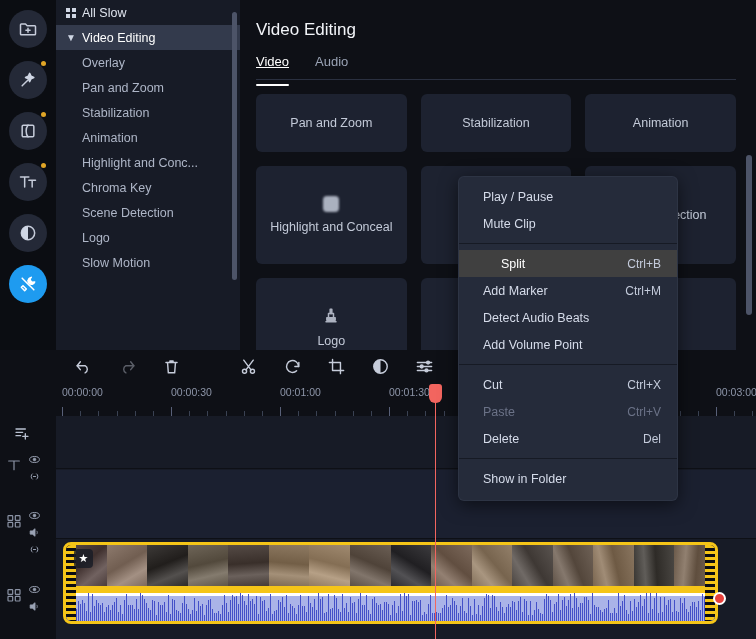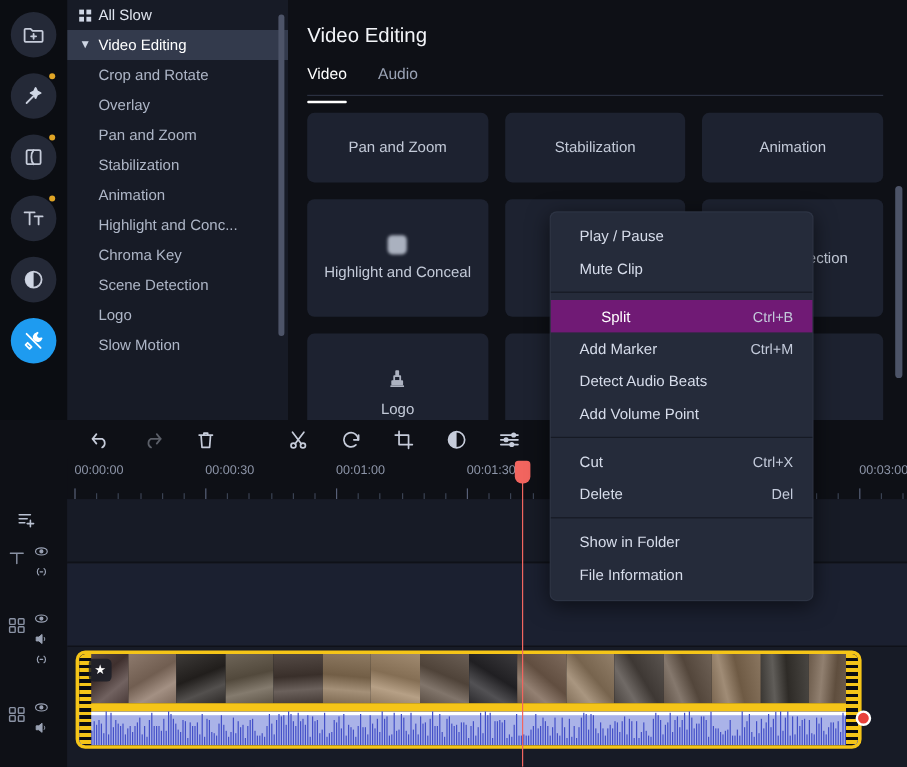--- a/index.html
+++ b/index.html
@@ -69,21 +69,21 @@
   #tool-panel {
     position:absolute; left:240px; top:0; width:516px; height:350px;
     background:#0e1016; padding:12px 20px 0 16px;
   }
   #panel-title { font-size:17px; color:#f2f4f8; margin:8px 0 14px 0; }
   #panel-tabs {
     display:flex; gap:26px; border-bottom:1px solid #2a3040;
     position:relative; height:26px;
   }
   .ptab { font-size:13px; color:#9aa3b5; cursor:pointer; position:relative; }
-  .ptab.active { color:#ffffff; }
+  .ptab.active { color:#ffffff;text-decoration:underline; }
   .ptab.active::after {
     content:""; position:absolute; left:0; right:0; bottom:-7px;
     height:2px; background:#ffffff; border-radius:1px;
   }
   #cards {
     margin-top:14px;
     display:grid; grid-template-columns:repeat(3, 1fr);
     gap:14px 14px;
   }
   .card {
@@ -299,23 +299,20 @@
               <i></i>
             </span>
           </span>
           <span>All Slow</span>
         </div>
         <div class="tl-item head selected">
           <span class="tl-ico">
             <span class="chev">▼</span>
           </span>
           <span>Video Editing</span>
-        </div>
-        <div class="tl-item sub">
-          <span>Crop and Rotate</span>
         </div>
         <div class="tl-item sub">
           <span>Overlay</span>
         </div>
         <div class="tl-item sub">
           <span>Pan and Zoom</span>
         </div>
         <div class="tl-item sub">
           <span>Stabilization</span>
         </div>
@@ -947,45 +944,46 @@
   </div>
 
   <div id="ctx-menu" style="background: rgb(37, 43, 58);">
       <div class="mi">
         <span>Play / Pause</span>
       </div>
       <div class="mi">
         <span>Mute Clip</span>
       </div>
       <div class="msep"></div>
-      <div class="mi selected" style="background: #701a75; padding-left: 42px;">
+      <div class="mi selected" style="background: #404040; padding-left: 42px;">
         <span>Split</span>
         <span class="sc">Ctrl+B</span>
       </div>
       <div class="mi">
         <span>Add Marker</span>
         <span class="sc">Ctrl+M</span>
       </div>
       <div class="mi">
         <span>Detect Audio Beats</span>
       </div>
       <div class="mi">
         <span>Add Volume Point</span>
       </div>
       <div class="msep"></div>
       <div class="mi">
         <span>Cut</span>
         <span class="sc">Ctrl+X</span>
       </div>
+      <div class="mi dis">
+        <span>Paste</span>
+        <span class="sc">Ctrl+V</span>
+      </div>
       <div class="mi">
         <span>Delete</span>
         <span class="sc">Del</span>
       </div>
       <div class="msep"></div>
       <div class="mi">
         <span>Show in Folder</span>
       </div>
-      <div class="mi">
-        <span>File Information</span>
-      </div>
     </div>
 
 </div>
 
 </body></html>

